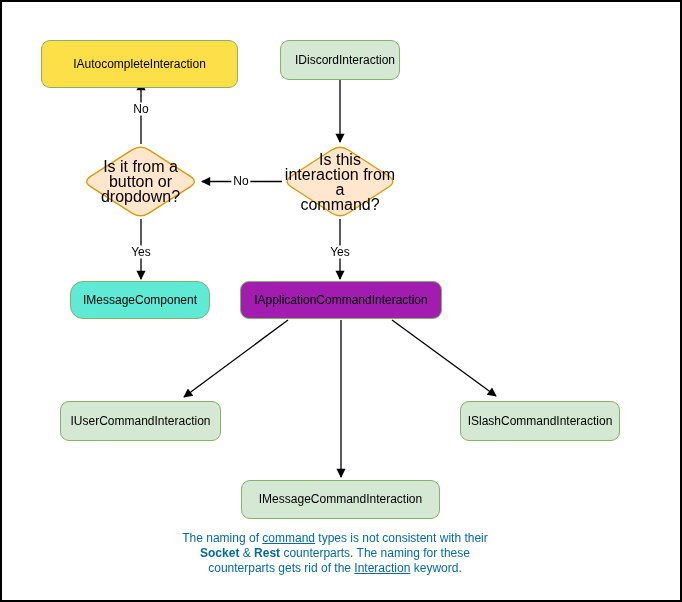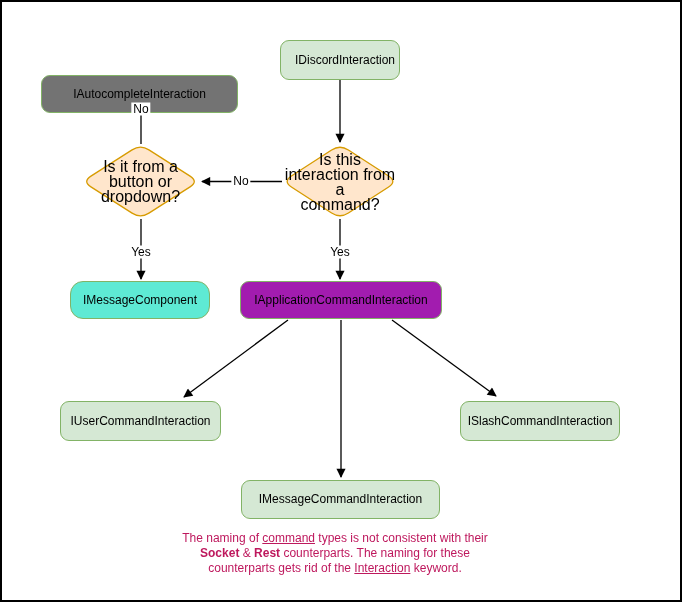--- a/index.html
+++ b/index.html
@@ -42,21 +42,21 @@
     background:#ffffff;
     color:#000000;
     font-size:12px;
     line-height:13px;
     padding:0 2px;
   }
   .caption{
     position:absolute;
     left:155px;top:531px;width:360px;
     text-align:center;
-    color:#be185d;
+    color:#0369a1;
     font-size:12px;
     line-height:15px;
   }
   .caption .b{font-weight:bold;}
   .caption .u{text-decoration:underline;}
 </style>
 </head>
 <body>
 
 <div class="canvas">
@@ -75,21 +75,21 @@
         <line x1="340" y1="80" x2="340" y2="142" stroke="#000000" stroke-width="1.3" marker-end="url(#arrowhead)"></line>
         <line x1="282" y1="181.5" x2="202" y2="181.5" stroke="#000000" stroke-width="1.3" marker-end="url(#arrowhead)"></line>
         <line x1="141" y1="219" x2="141" y2="279" stroke="#000000" stroke-width="1.3" marker-end="url(#arrowhead)"></line>
         <line x1="340" y1="219" x2="340" y2="279" stroke="#000000" stroke-width="1.3" marker-end="url(#arrowhead)"></line>
         <line x1="288" y1="320" x2="184" y2="397" stroke="#000000" stroke-width="1.3" marker-end="url(#arrowhead)"></line>
         <line x1="341" y1="320" x2="341" y2="477" stroke="#000000" stroke-width="1.3" marker-end="url(#arrowhead)"></line>
         <line x1="392" y1="320" x2="496" y2="396" stroke="#000000" stroke-width="1.3" marker-end="url(#arrowhead)"></line>
       </g>
   </svg>
   <div class="layer" id="node-layer">
-      <div class="node" style="left: 41px; top: 40px; width: 197px; height: 38px; background: #737373; border-color: rgb(130, 179, 102); margin-top: 35px;">
+      <div class="node" style="left: 41px; top: 40px; width: 197px; height: 48px; background: #fde047; border-color: rgb(130, 179, 102);">
         <span>IAutocompleteInteraction</span>
       </div>
       <div class="node" style="left: 280px; top: 40px; width: 120px; height: 40px; background: rgb(213, 232, 212); border-color: rgb(130, 179, 102); padding-left: 10px;">
         <span>IDiscordInteraction</span>
       </div>
       <div class="diamond-label" style="left: 84.5px; top: 150.5px; width: 112px; height: 62px;">Is it from a
 button or
 dropdown?</div>
       <div class="diamond-label" style="left: 284px; top: 150.5px; width: 112px; height: 62px;">Is this
 interaction from a

